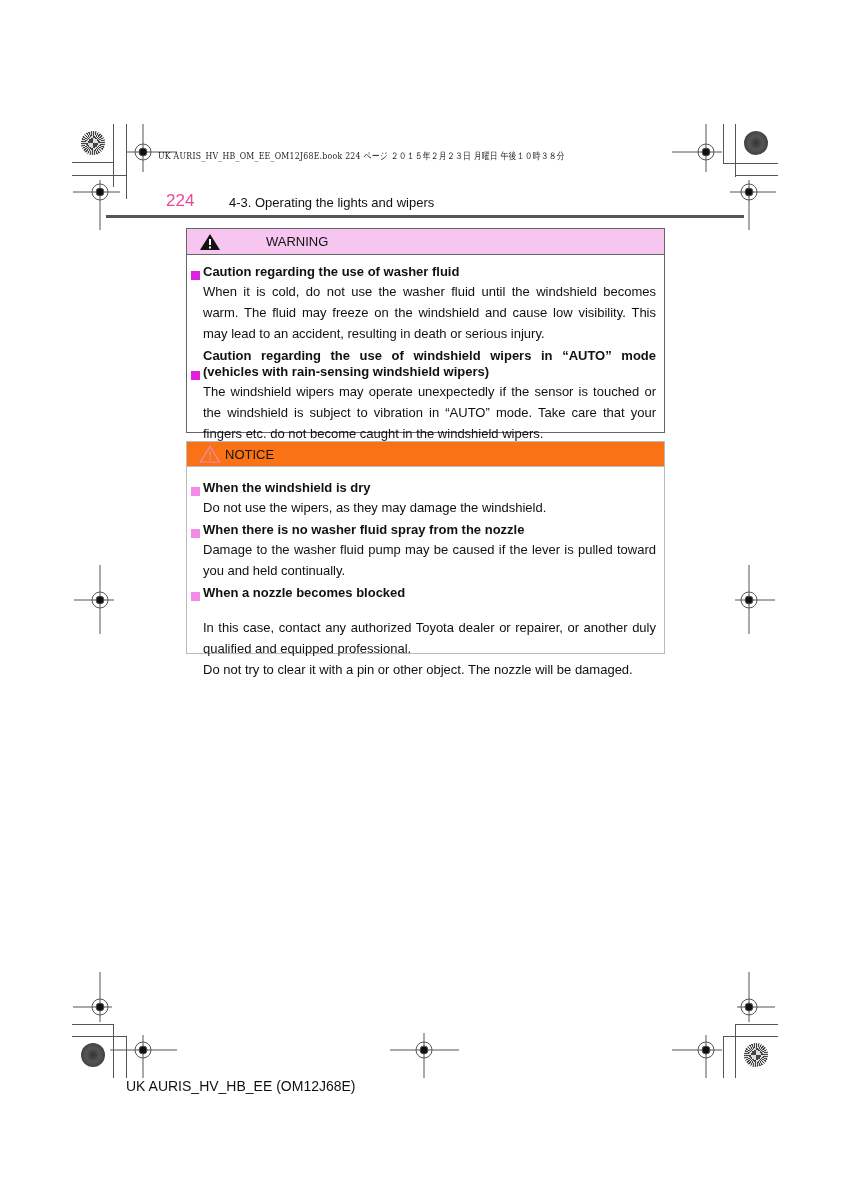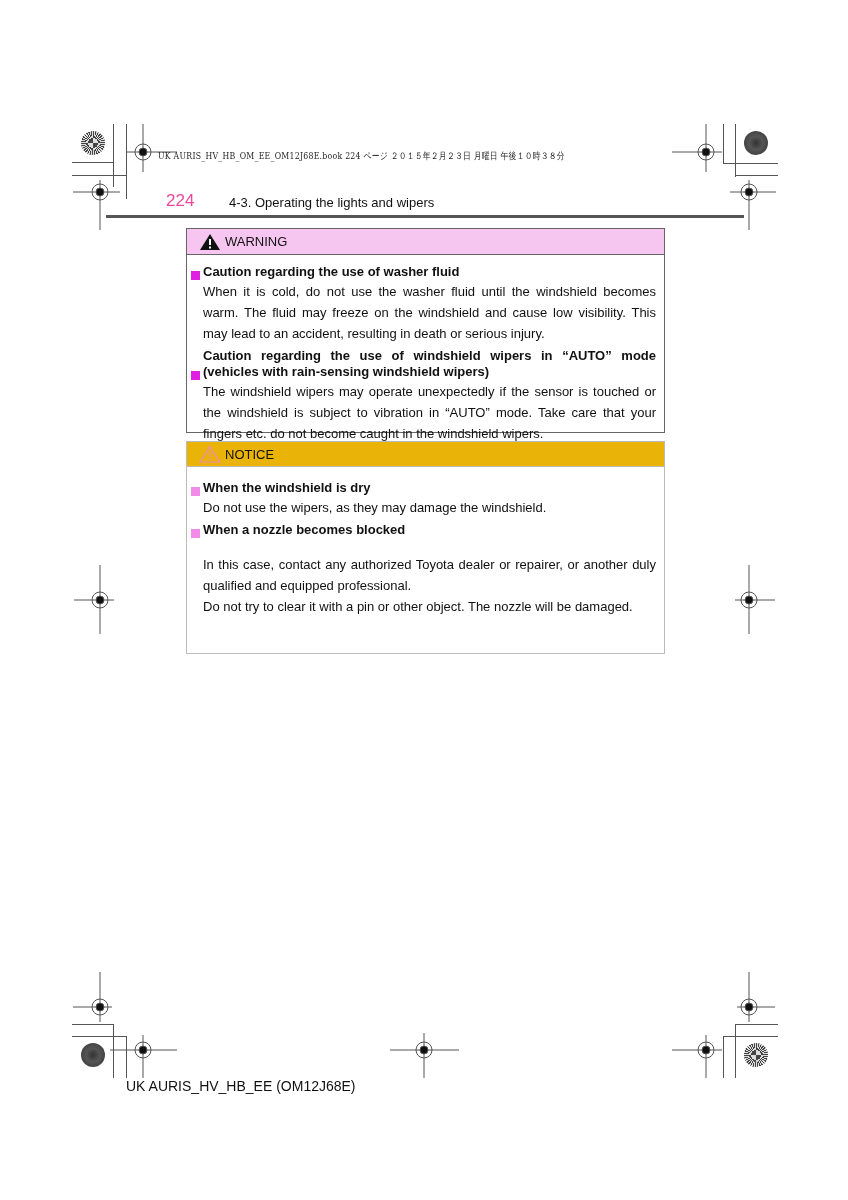--- a/index.html
+++ b/index.html
@@ -17,22 +17,22 @@
 
     .page-number { position: absolute; left: 166px; top: 191px; font-weight: normal; font-size: 17px; color: #ec4899; }
     .section-title { position: absolute; left: 229px; top: 195px; font-size: 13px; color: #111; }
     .header-rule { position: absolute; left: 106px; top: 215px; width: 638px; height: 3px; background: #555; }
 
     
     .box { position: absolute; left: 186px; width: 477px; border: 1px solid #666; background: #fff; }
     .warning-box { top: 228px; height: 203px; }
     .notice-box { top: 441px; height: 211px; border-color: #bbb; }
     .box-head { height: 25px; border-bottom: 1px solid #666; display: flex; align-items: center; padding-left: 12px; font-size: 13px; }
-    .warning-box .box-head { background: #f6c6f1; }
-    .notice-box .box-head { background: #eab308; border-bottom-color: #bbb; height: 24px; }
+    .warning-box .box-head { background: #f6c6f1; gap: 41px; }
+    .notice-box .box-head { background: #f97316; border-bottom-color: #bbb; height: 24px; }
     .box-head .ico { width: 22px; height: 18px; margin-right: 4px; display: inline-block; }
 
     .box-body { padding: 9px 8px 0 4px; }
     .item-title { display: flex; align-items: flex-end; font-weight: bold; font-size: 13px; line-height: 16px; margin-bottom: 1px; }
     .sq { width: 9px; height: 9px; background: #e020e0; margin-top: 3px; margin-right: 3px; flex: 0 0 auto; }
     .notice-box .sq { background: #f28ae8; }
     .item-text { padding-left: 12px; font-size: 13px; line-height: 21px; text-align: justify; margin-bottom: 4px; }
     .item-title span { display: block; }
 
     .footer-code { position: absolute; left: 126px; top: 1078px; font-size: 14px; color: #111; }
@@ -187,20 +187,27 @@
     <div class="item">
       <div class="item-title">
           <div class="sq"></div>
           <span>When the windshield is dry</span>
         </div>
       <div class="item-text">Do not use the wipers, as they may damage the windshield.</div>
     </div>
     <div class="item">
       <div class="item-title">
           <div class="sq"></div>
+          <span>When there is no washer fluid spray from the nozzle</span>
+        </div>
+      <div class="item-text">Damage to the washer fluid pump may be caused if the lever is pulled toward you and held continually.</div>
+    </div>
+    <div class="item">
+      <div class="item-title">
+          <div class="sq"></div>
           <span>When a nozzle becomes blocked</span>
         </div>
       <div class="item-text" style="margin-bottom:0;margin-top:16px;">In this case, contact any authorized Toyota dealer or repairer, or another duly qualified and equipped professional.</div>
       <div class="item-text" style="text-align:left;">Do not try to clear it with a pin or other object. The nozzle will be damaged.</div>
     </div>
   </div>
 </div>
 
 <div class="footer-code">UK AURIS_HV_HB_EE (OM12J68E)</div>
 

